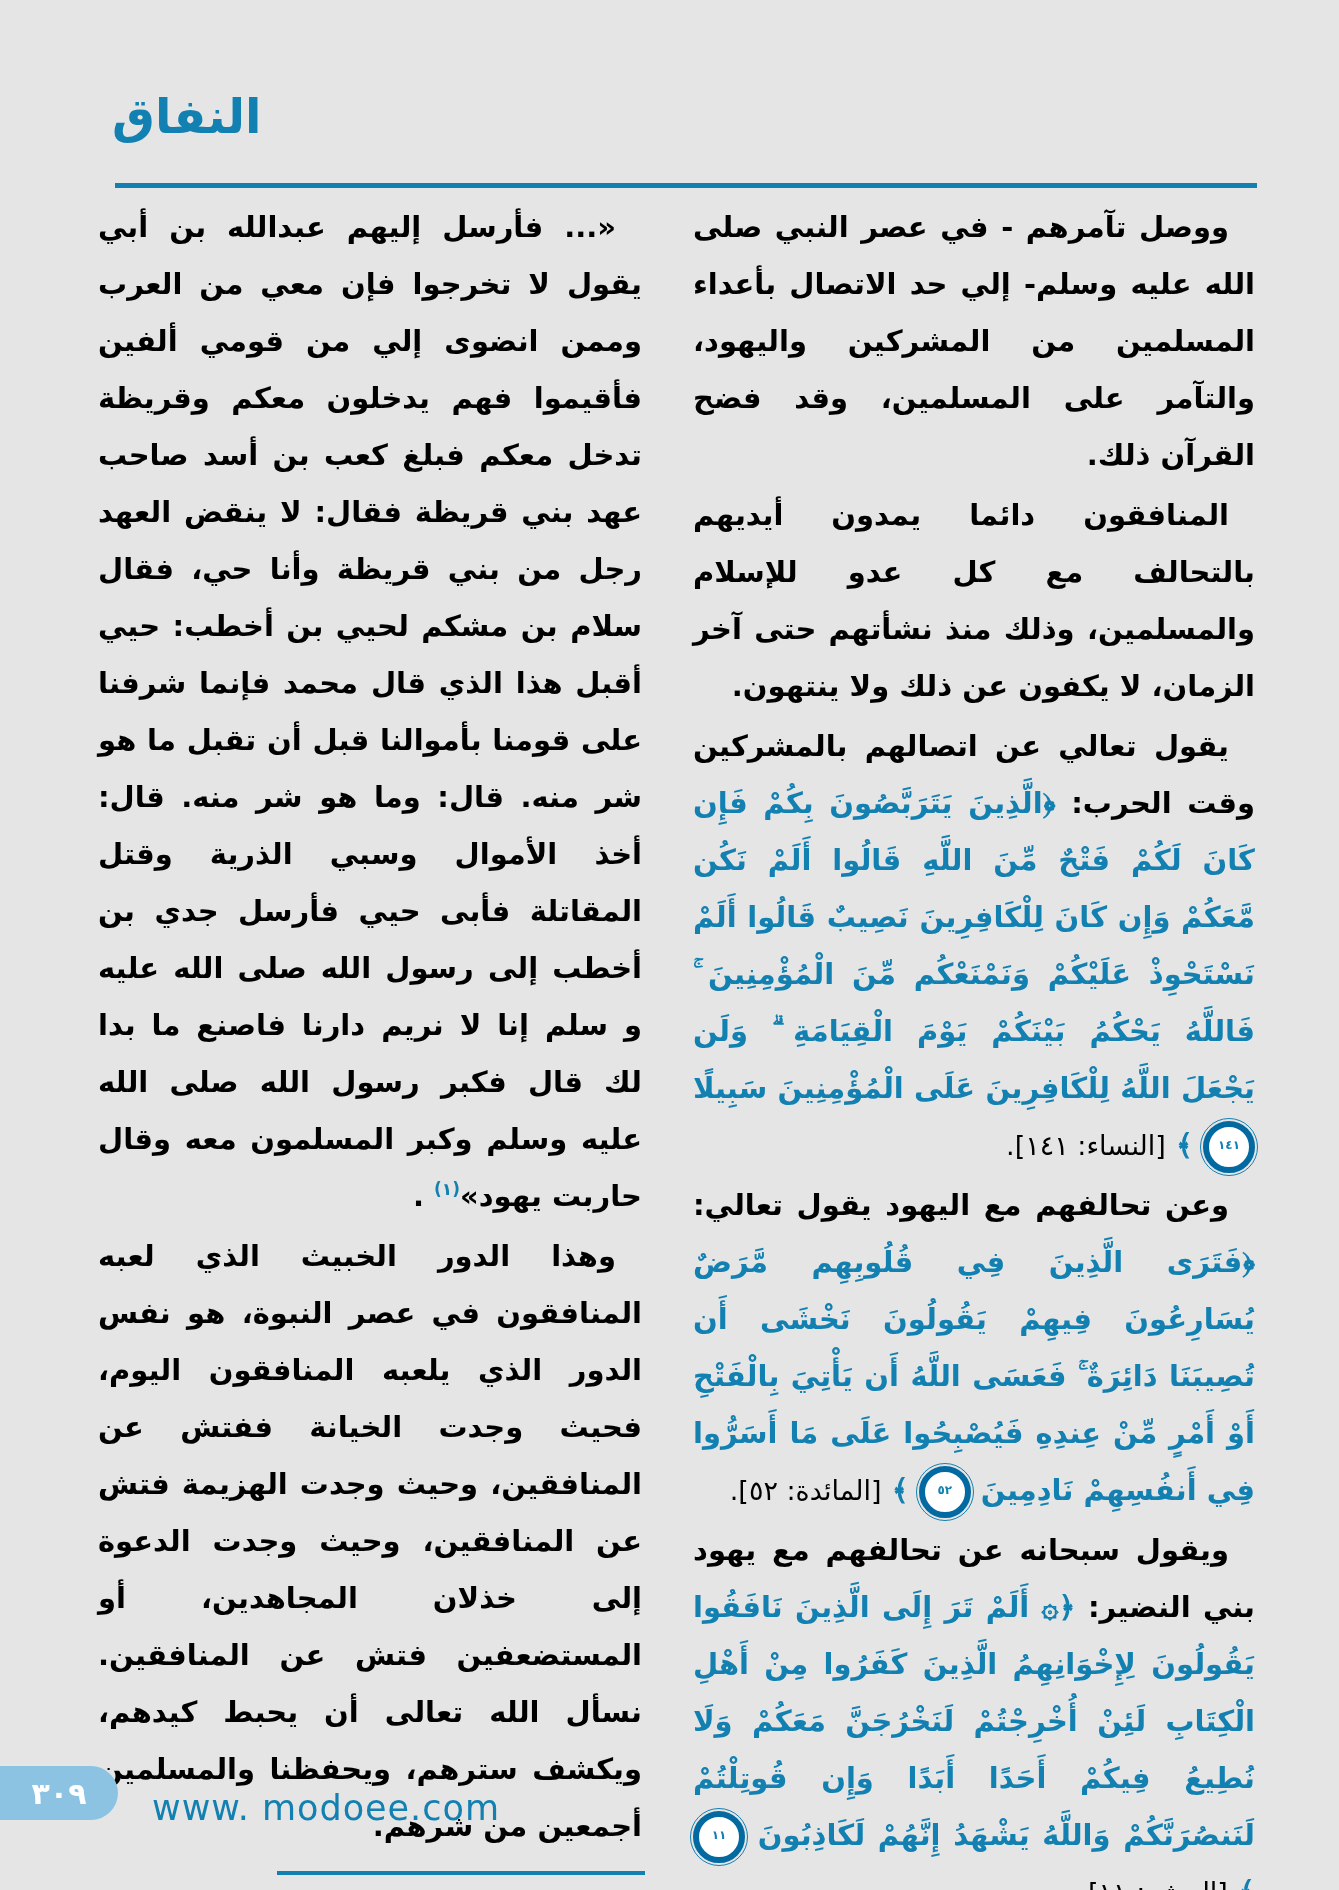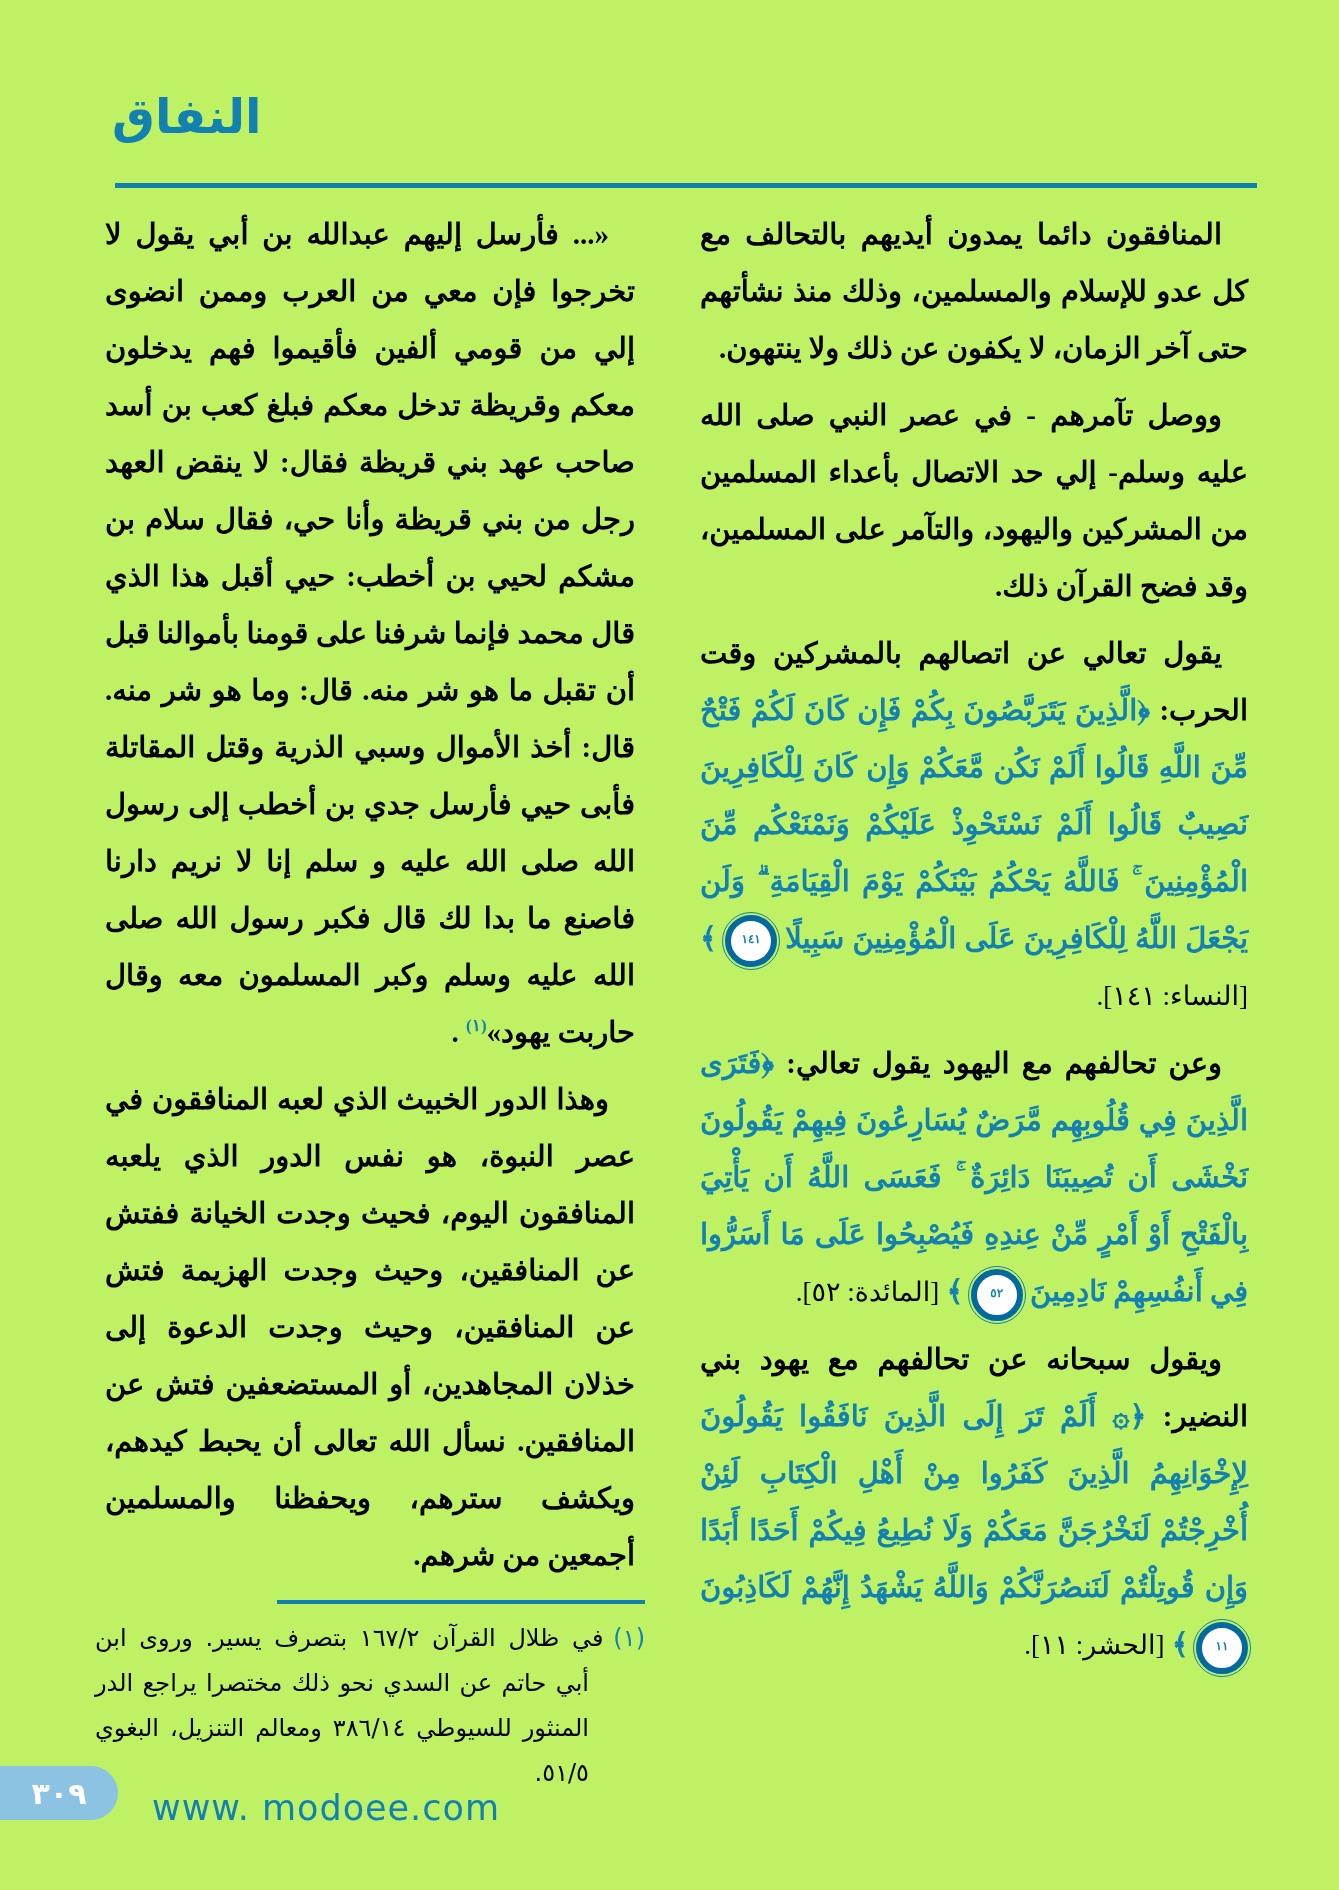--- a/index.html
+++ b/index.html
@@ -1,19 +1,19 @@
 <!DOCTYPE html>
 <html lang="ar" dir="rtl"><head>
 <meta charset="utf-8">
 <style>
   html,body{margin:0;padding:0;background:#ffffff;}
   .page{
     position:relative;
     width:1339px;height:1890px;
-    background:#bef264;
+    background:#e5e5e5;
     overflow:hidden;
     font-family:"DejaVu Sans",sans-serif;
     direction:rtl;
   }
   
   .header-title{
     position:absolute;left:112px;top:88px;
     font-size:48px;font-weight:bold;color:#1380B2;
     line-height:1.2;
   }
@@ -24,27 +24,26 @@
   
   .body-area{
     position:absolute;top:196px;right:81px;
     width:1163px;
     display:flex;gap:45px;
   }
   .col{color:#000;}
   .col-right{width:568px;}
   .col-left{width:550px;}
   p.para{
-    margin:10px;
+    margin:3px;
     font-size:29px;line-height:57px;
     font-weight:bold;
     text-align:justify;
     text-indent:26px;
     color:#000;
-    font-family:Liberation Serif, serif;
   }
   .seg-n{color:#000;}
   .seg-q{color:#1380B2;}
   .seg-c{color:#000;font-weight:normal;font-size:27px;}
   .ayah{
     display:inline-block;
     width:40px;height:40px;line-height:36px;
     border:6px solid #0369a1;
     outline:1px solid #1380B2;outline-offset:2px;
     border-radius:50%;
@@ -92,22 +91,22 @@
 
 <div class="page">
 
   <div class="header-title">النفاق</div>
 
   <div class="header-rule"></div>
 
   <div class="body-area">
 
     <div class="col col-right">
+        <p class="para"><span class="seg-n">ووصل تآمرهم - في عصر النبي صلى الله عليه وسلم- إلي حد الاتصال بأعداء المسلمين من المشركين واليهود، والتآمر على المسلمين، وقد فضح القرآن ذلك.</span></p>
         <p class="para"><span class="seg-n">المنافقون دائما يمدون أيديهم بالتحالف مع كل عدو للإسلام والمسلمين، وذلك منذ نشأتهم حتى آخر الزمان، لا يكفون عن ذلك ولا ينتهون.</span></p>
-        <p class="para"><span class="seg-n">ووصل تآمرهم - في عصر النبي صلى الله عليه وسلم- إلي حد الاتصال بأعداء المسلمين من المشركين واليهود، والتآمر على المسلمين، وقد فضح القرآن ذلك.</span></p>
         <p class="para"><span class="seg-n">يقول تعالي عن اتصالهم بالمشركين وقت الحرب: </span><span class="seg-q">﴿الَّذِينَ يَتَرَبَّصُونَ بِكُمْ فَإِن كَانَ لَكُمْ فَتْحٌ مِّنَ اللَّهِ قَالُوا أَلَمْ نَكُن مَّعَكُمْ وَإِن كَانَ لِلْكَافِرِينَ نَصِيبٌ قَالُوا أَلَمْ نَسْتَحْوِذْ عَلَيْكُمْ وَنَمْنَعْكُم مِّنَ الْمُؤْمِنِينَ ۚ فَاللَّهُ يَحْكُمُ بَيْنَكُمْ يَوْمَ الْقِيَامَةِ ۗ وَلَن يَجْعَلَ اللَّهُ لِلْكَافِرِينَ عَلَى الْمُؤْمِنِينَ سَبِيلًا </span><span class="ayah">١٤١</span><span class="seg-q"> ﴾ </span><span class="seg-c">[النساء: ١٤١].</span></p>
         <p class="para"><span class="seg-n">وعن تحالفهم مع اليهود يقول تعالي: </span><span class="seg-q">﴿فَتَرَى الَّذِينَ فِي قُلُوبِهِم مَّرَضٌ يُسَارِعُونَ فِيهِمْ يَقُولُونَ نَخْشَى أَن تُصِيبَنَا دَائِرَةٌ ۚ فَعَسَى اللَّهُ أَن يَأْتِيَ بِالْفَتْحِ أَوْ أَمْرٍ مِّنْ عِندِهِ فَيُصْبِحُوا عَلَى مَا أَسَرُّوا فِي أَنفُسِهِمْ نَادِمِينَ </span><span class="ayah">٥٢</span><span class="seg-q"> ﴾ </span><span class="seg-c">[المائدة: ٥٢].</span></p>
         <p class="para"><span class="seg-n">ويقول سبحانه عن تحالفهم مع يهود بني النضير: </span><span class="seg-q">﴿۞ أَلَمْ تَرَ إِلَى الَّذِينَ نَافَقُوا يَقُولُونَ لِإِخْوَانِهِمُ الَّذِينَ كَفَرُوا مِنْ أَهْلِ الْكِتَابِ لَئِنْ أُخْرِجْتُمْ لَنَخْرُجَنَّ مَعَكُمْ وَلَا نُطِيعُ فِيكُمْ أَحَدًا أَبَدًا وَإِن قُوتِلْتُمْ لَنَنصُرَنَّكُمْ وَاللَّهُ يَشْهَدُ إِنَّهُمْ لَكَاذِبُونَ </span><span class="ayah">١١</span><span class="seg-q"> ﴾ </span><span class="seg-c">[الحشر: ١١].</span></p>
       </div>
 
     <div class="col col-left">
       <div>
           <p class="para"><span class="seg-n">«... فأرسل إليهم عبدالله بن أبي يقول لا تخرجوا فإن معي من العرب وممن انضوى إلي من قومي ألفين فأقيموا فهم يدخلون معكم وقريظة تدخل معكم فبلغ كعب بن أسد صاحب عهد بني قريظة فقال: لا ينقض العهد رجل من بني قريظة وأنا حي، فقال سلام بن مشكم لحيي بن أخطب: حيي أقبل هذا الذي قال محمد فإنما شرفنا على قومنا بأموالنا قبل أن تقبل ما هو شر منه. قال: وما هو شر منه. قال: أخذ الأموال وسبي الذرية وقتل المقاتلة فأبى حيي فأرسل جدي بن أخطب إلى رسول الله صلى الله عليه و سلم إنا لا نريم دارنا فاصنع ما بدا لك قال فكبر رسول الله صلى الله عليه وسلم وكبر المسلمون معه وقال حاربت يهود»</span><span class="fn-sup">(١)</span><span class="seg-n"> .</span></p>
           <p class="para"><span class="seg-n">وهذا الدور الخبيث الذي لعبه المنافقون في عصر النبوة، هو نفس الدور الذي يلعبه المنافقون اليوم، فحيث وجدت الخيانة ففتش عن المنافقين، وحيث وجدت الهزيمة فتش عن المنافقين، وحيث وجدت الدعوة إلى خذلان المجاهدين، أو المستضعفين فتش عن المنافقين. نسأل الله تعالى أن يحبط كيدهم، ويكشف سترهم، ويحفظنا والمسلمين أجمعين من شرهم.</span></p>
         </div>

